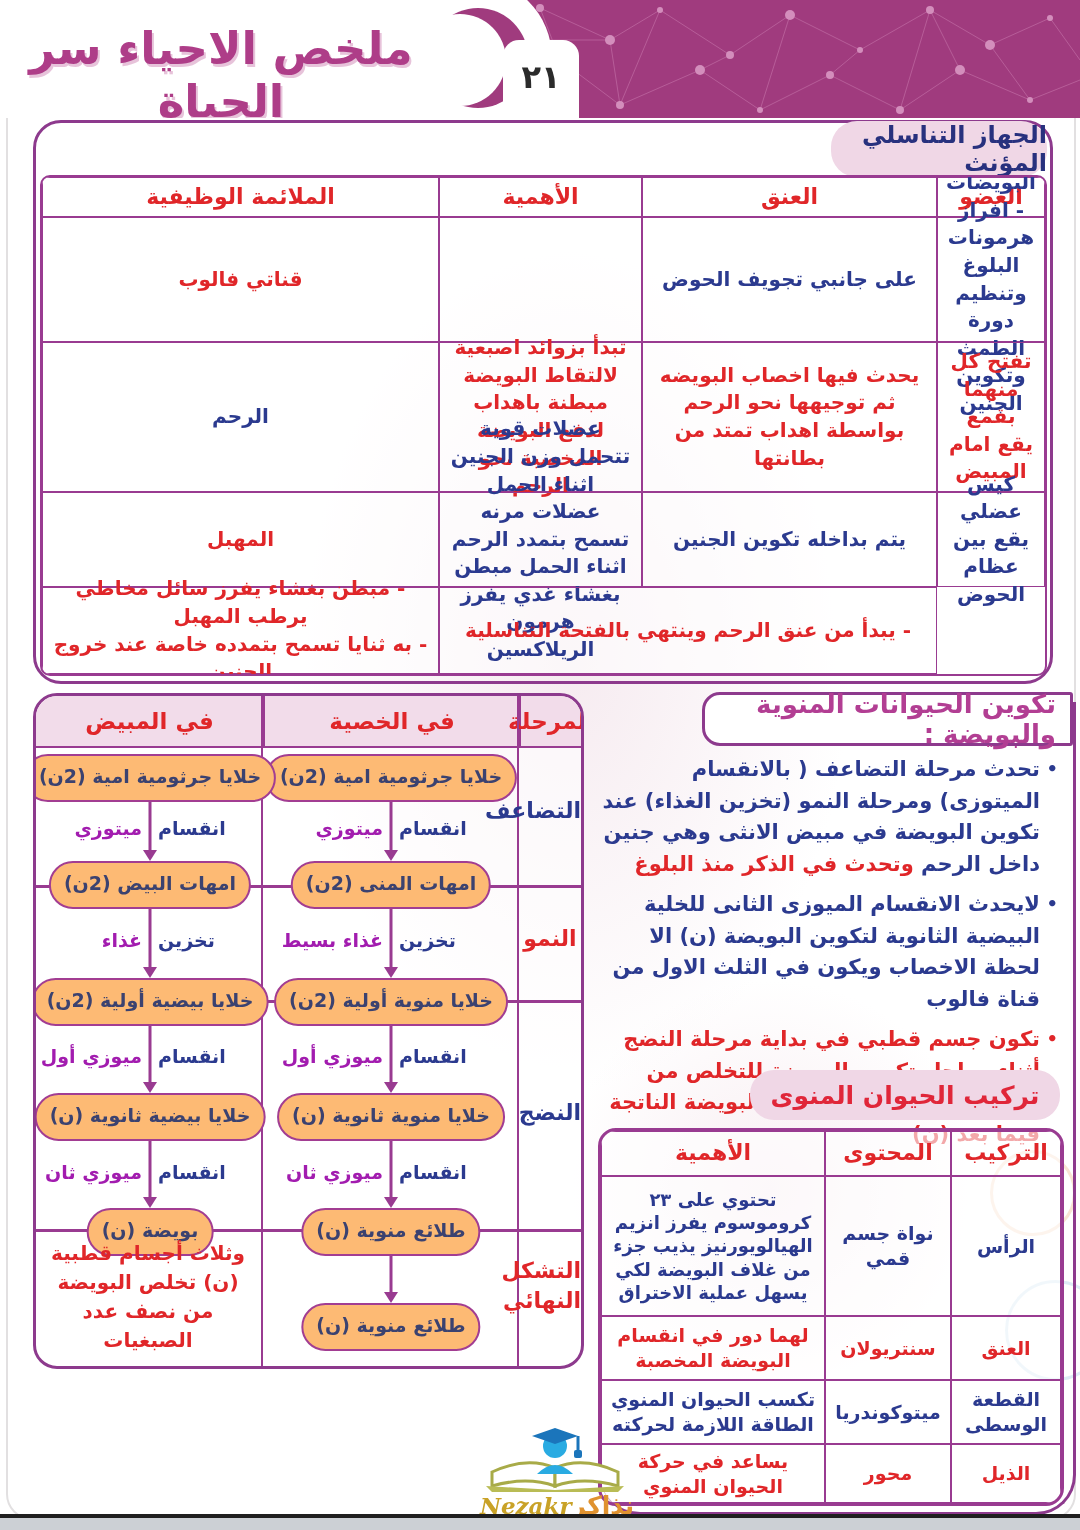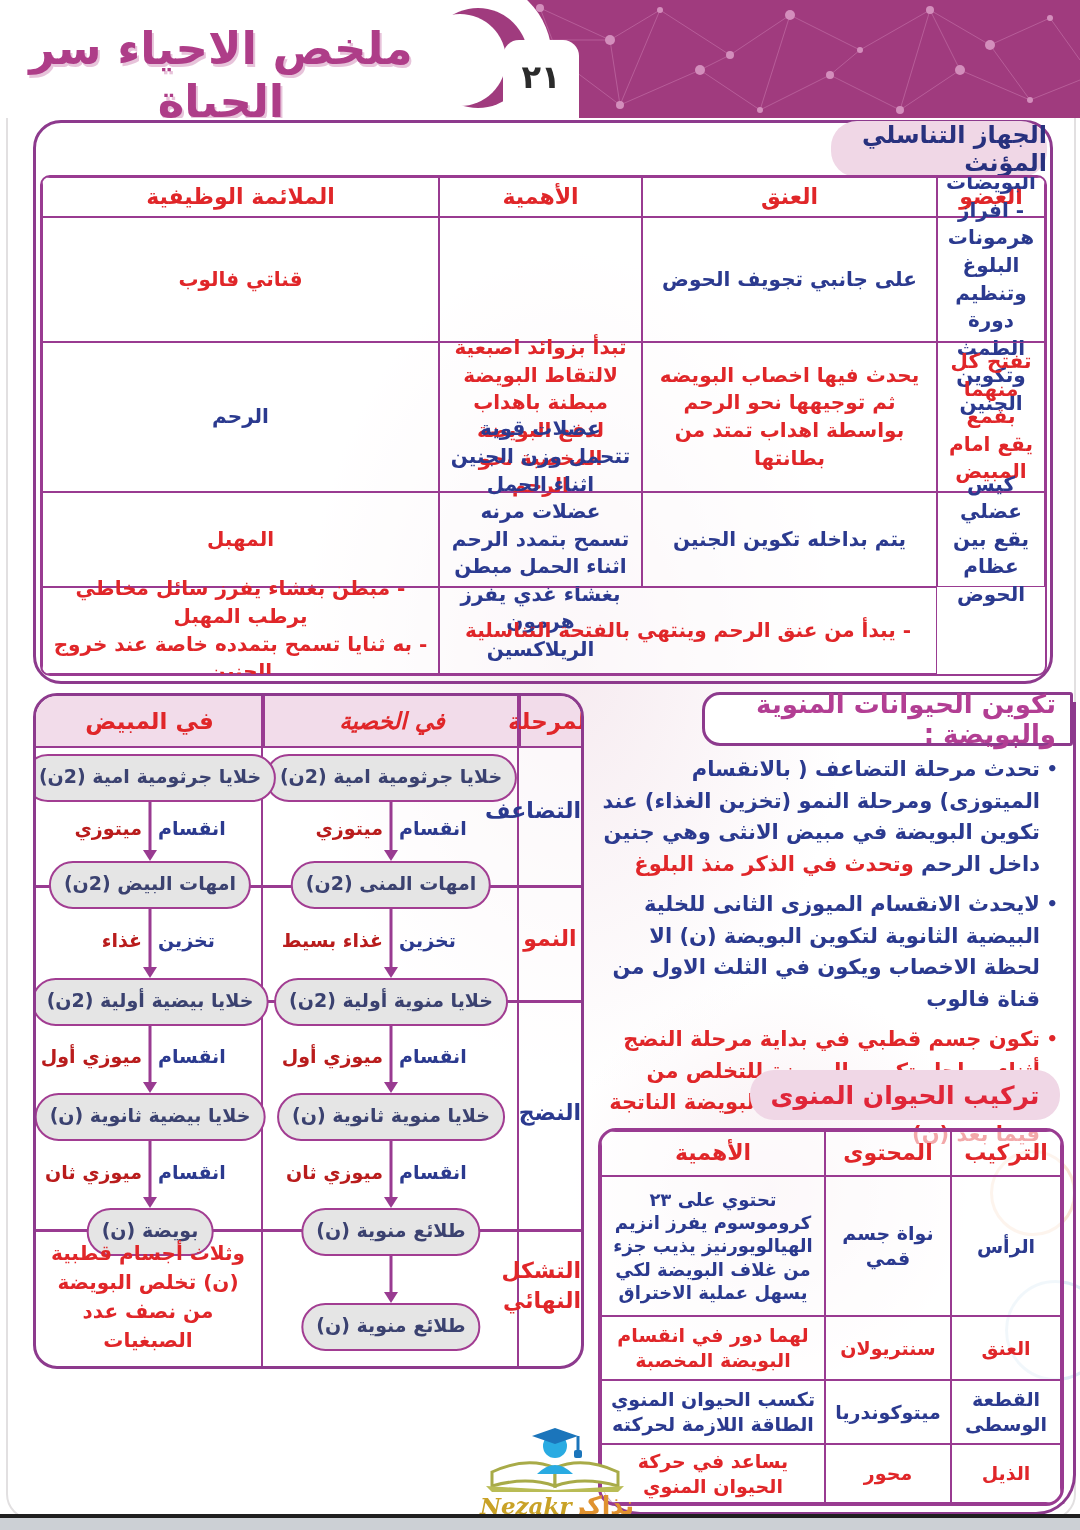--- a/index.html
+++ b/index.html
@@ -59,31 +59,31 @@
             border:3px solid #8d3a8d;border-radius:24px;overflow:hidden;background:rgba(255,255,255,.55);}
   .flow-header{position:absolute;left:0;top:0;width:100%;height:52px;background:#f2dcea;
                border-bottom:2.5px solid #993b91;box-sizing:border-box;display:flex;direction:rtl;}
   .flow-hcell{display:flex;align-items:center;justify-content:center;color:#e02629;
               font-weight:bold;font-size:23px;}
   .vline{position:absolute;top:0;bottom:0;width:2.5px;background:#993b91;z-index:1;}
   .hline{position:absolute;left:0;right:0;height:2.5px;background:#993b91;z-index:1;}
   .stage-lbl{position:absolute;width:62px;text-align:center;font-weight:bold;font-size:22px;
              line-height:1.35;z-index:2;direction:rtl;}
   .flow-col{position:absolute;top:0;bottom:0;z-index:2;}
-  .pill{position:absolute;left:50%;transform:translateX(-50%);white-space:nowrap;background:#e5e5e5;
+  .pill{position:absolute;left:50%;transform:translateX(-50%);white-space:nowrap;background:#fdba74;
         border:2.5px solid #a23d92;border-radius:24px;height:44px;line-height:41px;padding:0 13px;
         font-size:19px;font-weight:bold;color:#3b4270;z-index:3;}
   .arrow{position:absolute;left:0;width:100%;z-index:2;}
   .arrow .line{position:absolute;left:50%;transform:translateX(-50%);top:0;bottom:9px;width:3px;background:#993b91;}
   .arrow .head{position:absolute;left:50%;transform:translateX(-50%);bottom:0;width:0;height:0;
                border-left:7px solid transparent;border-right:7px solid transparent;border-top:11px solid #993b91;}
   .arrow .w-r{position:absolute;left:calc(50% + 8px);top:50%;transform:translateY(-62%);
               font-size:19px;font-weight:bold;color:#2b3a8f;white-space:nowrap;direction:rtl;}
   .arrow .w-l{position:absolute;right:calc(50% + 8px);top:50%;transform:translateY(-62%);
-              font-size:19px;font-weight:bold;color:#b91c1c;white-space:nowrap;direction:rtl;}
+              font-size:19px;font-weight:bold;color:#a21caf;white-space:nowrap;direction:rtl;}
   .flow-note{position:absolute;left:4px;width:210px;text-align:center;direction:rtl;
              color:#e02629;font-weight:bold;font-size:20px;line-height:1.45;z-index:3;}
   
   .sperm-label{position:absolute;left:750px;top:1070px;width:310px;height:50px;background:#f0d7e6;
                border-radius:24px;display:flex;align-items:center;justify-content:center;
                color:#e02639;font-weight:bold;font-size:25px;direction:rtl;}
   .sperm-table{position:absolute;left:598px;top:1128px;width:460px;height:372px;border-radius:18px;
                grid-template-columns:110px 126px 224px;
                grid-template-rows:45px 140px 64px 64px 59px;border-width:3px;}
   .sperm-table .cell{font-size:19px;padding:2px 6px;line-height:1.3;}
@@ -175,21 +175,21 @@
   <div class="gam-heading">تكوين الحيوانات المنوية والبويضة :</div>
   <div class="bullets" id="bullets">
       <div class="bullet"><span class="marker blue">•</span><span class="blue">تحدث مرحلة التضاعف ( بالانقسام الميتوزى) ومرحلة النمو (تخزين الغذاء) عند تكوين البويضة في مبيض الانثى وهي جنين داخل الرحم </span><span class="red">وتحدث في الذكر منذ البلوغ</span></div>
       <div class="bullet"><span class="marker blue">•</span><span class="blue">لايحدث الانقسام الميوزى الثانى للخلية البيضية الثانوية لتكوين البويضة (ن) الا لحظة الاخصاب ويكون في الثلث الاول من قناة فالوب</span></div>
       <div class="bullet"><span class="marker red">•</span><span class="red">تكون جسم قطبي في بداية مرحلة النضج أثناء مراحل تكوين البويضة للتخلص من نصف عدد الصبغيات وتكون البويضة الناتجة فيما بعد (ن)</span></div>
     </div>
 
   <div class="flow-box" id="flow-box">
     <div class="flow-header">
       <div class="flow-hcell" style="width:62px;border-left:2.5px solid #993b91;box-sizing:border-box;">المرحلة</div>
-      <div class="flow-hcell" style="width:256px;border-left:2.5px solid #993b91;box-sizing:border-box;font-style:italic;">في الخصية</div>
+      <div class="flow-hcell" style="width:256px;border-left:2.5px solid #993b91;box-sizing:border-box;">في الخصية</div>
       <div class="flow-hcell" style="flex:1;">في المبيض</div>
     </div>
     <div class="vline" style="right:62px;"></div>
     <div class="vline" style="right:318px;"></div>
     <div class="hline" style="top:189px;"></div>
     <div class="hline" style="top:304px;"></div>
     <div class="hline" style="top:533px;"></div>
     <div class="flow-col" id="col-stage" style="right:0;width:62px;">
         <div class="stage-lbl blue" style="top: 100px;">التضاعف</div>
         <div class="stage-lbl red" style="top: 228px;">النمو</div>

